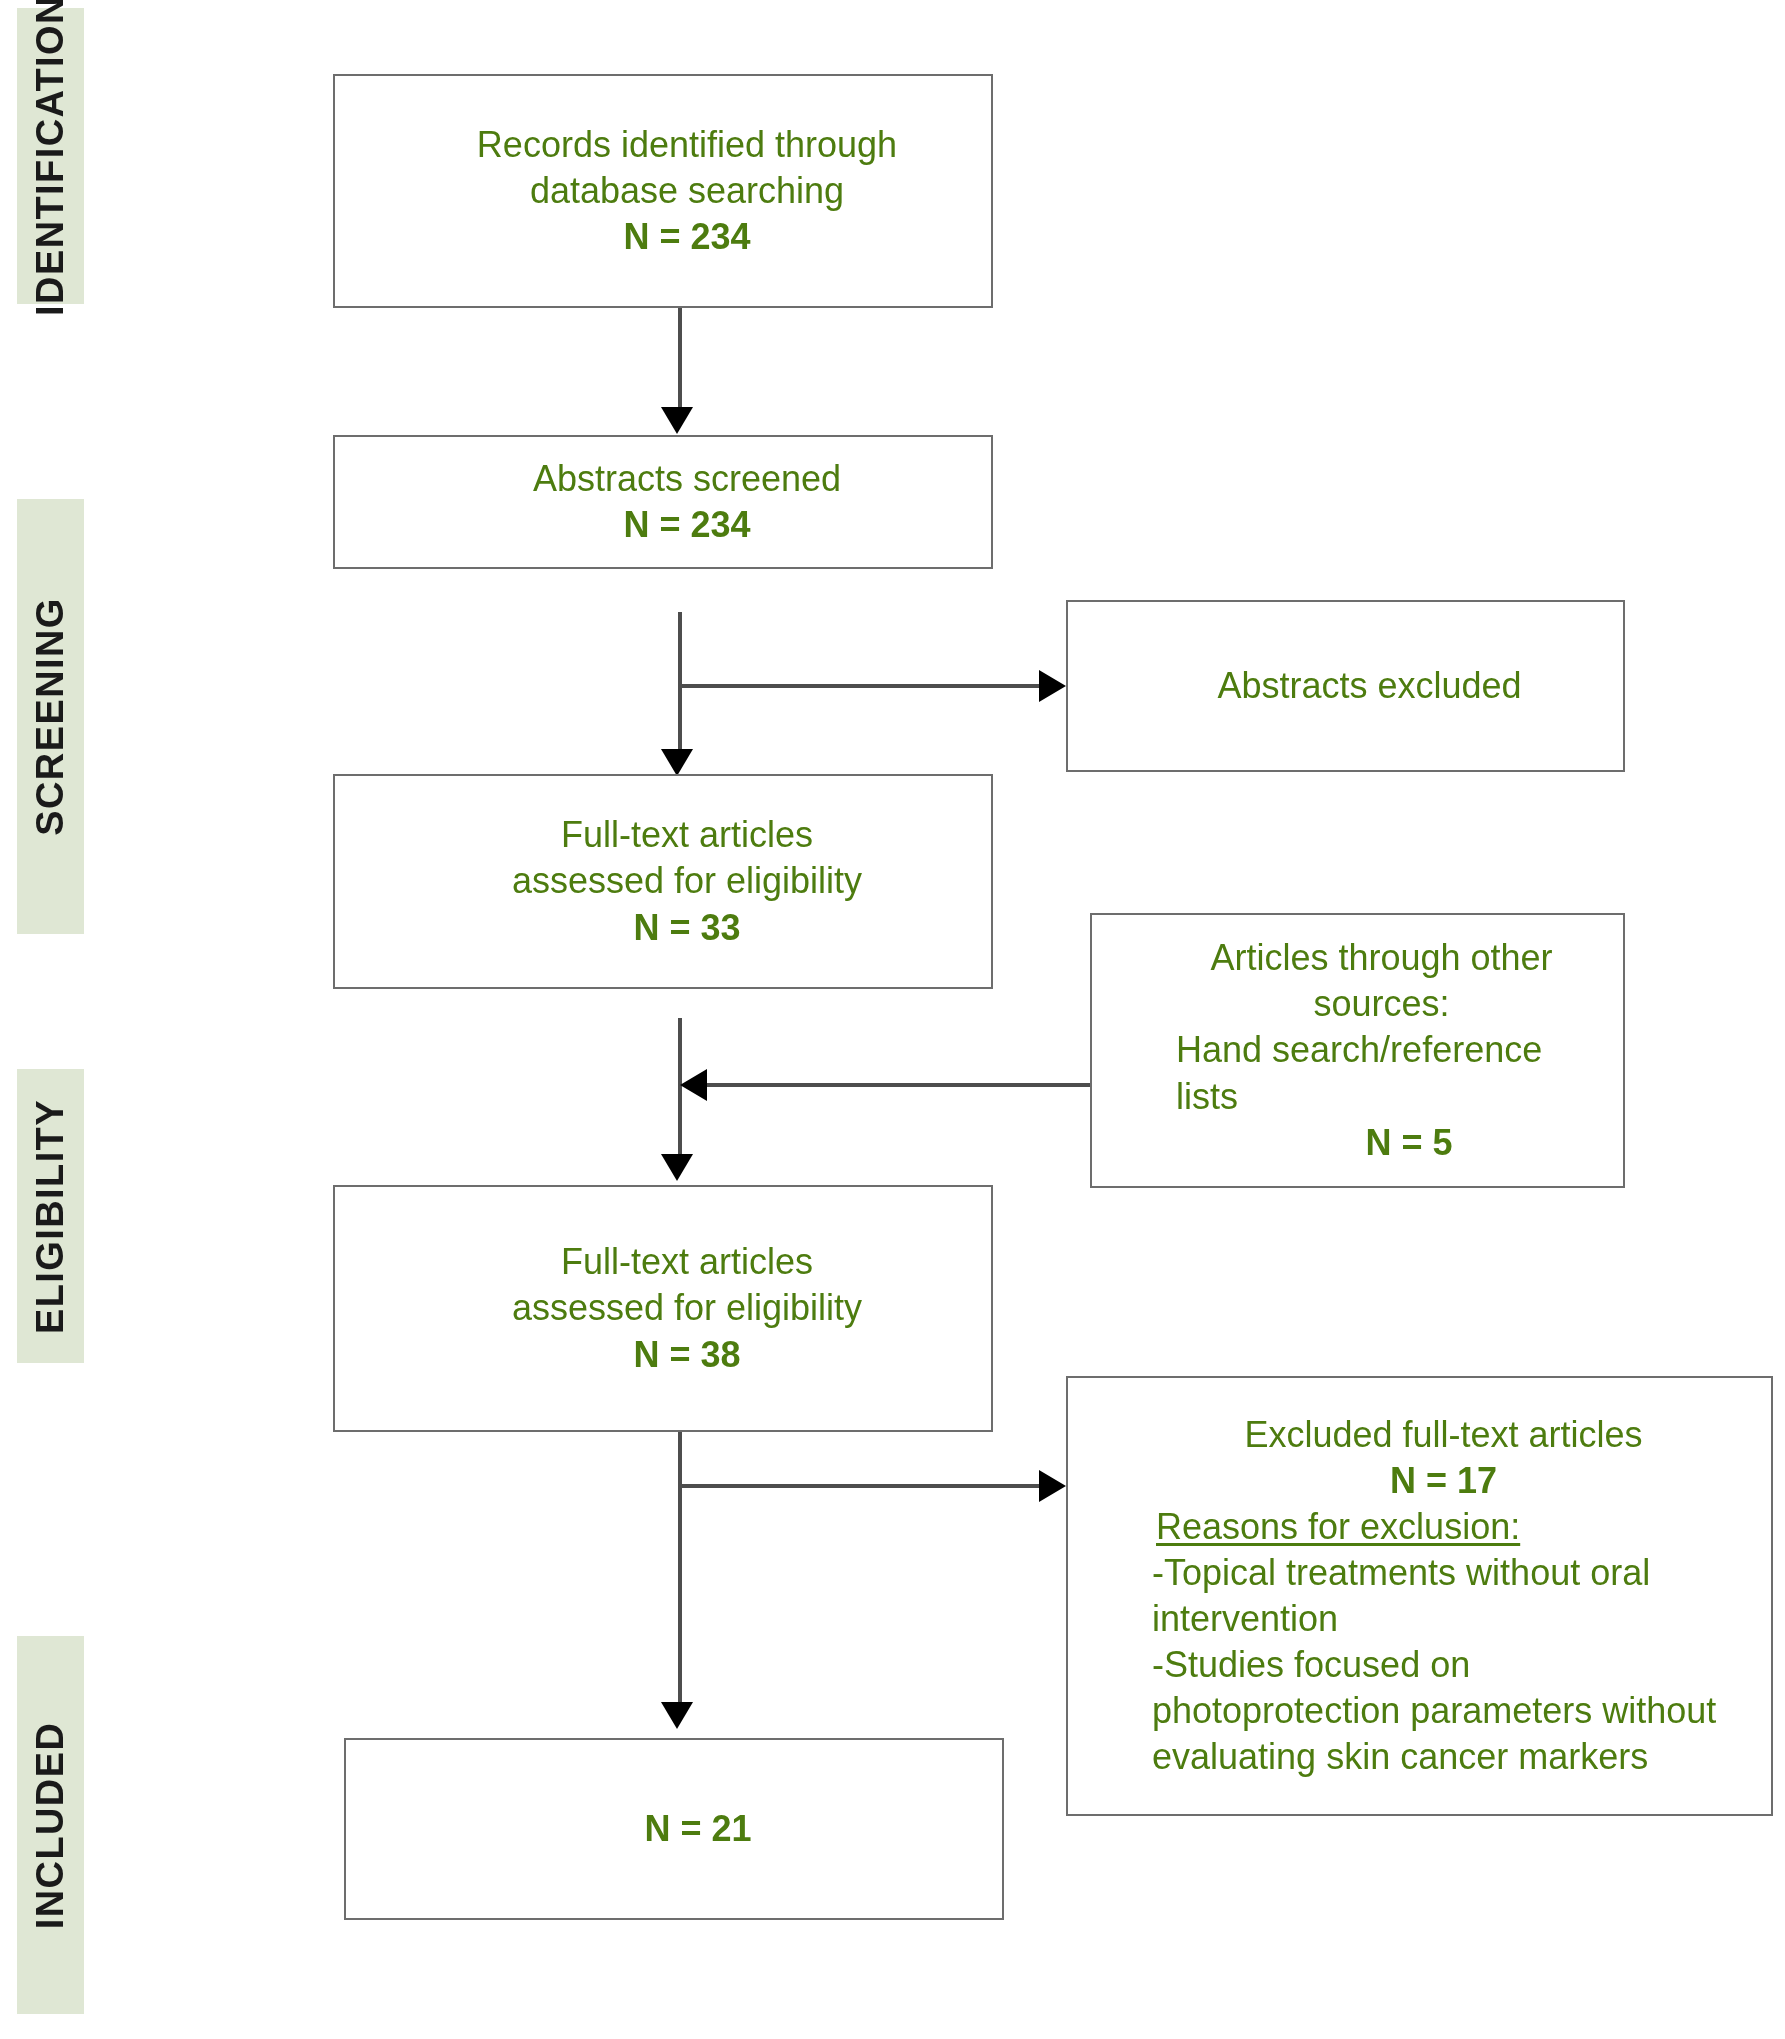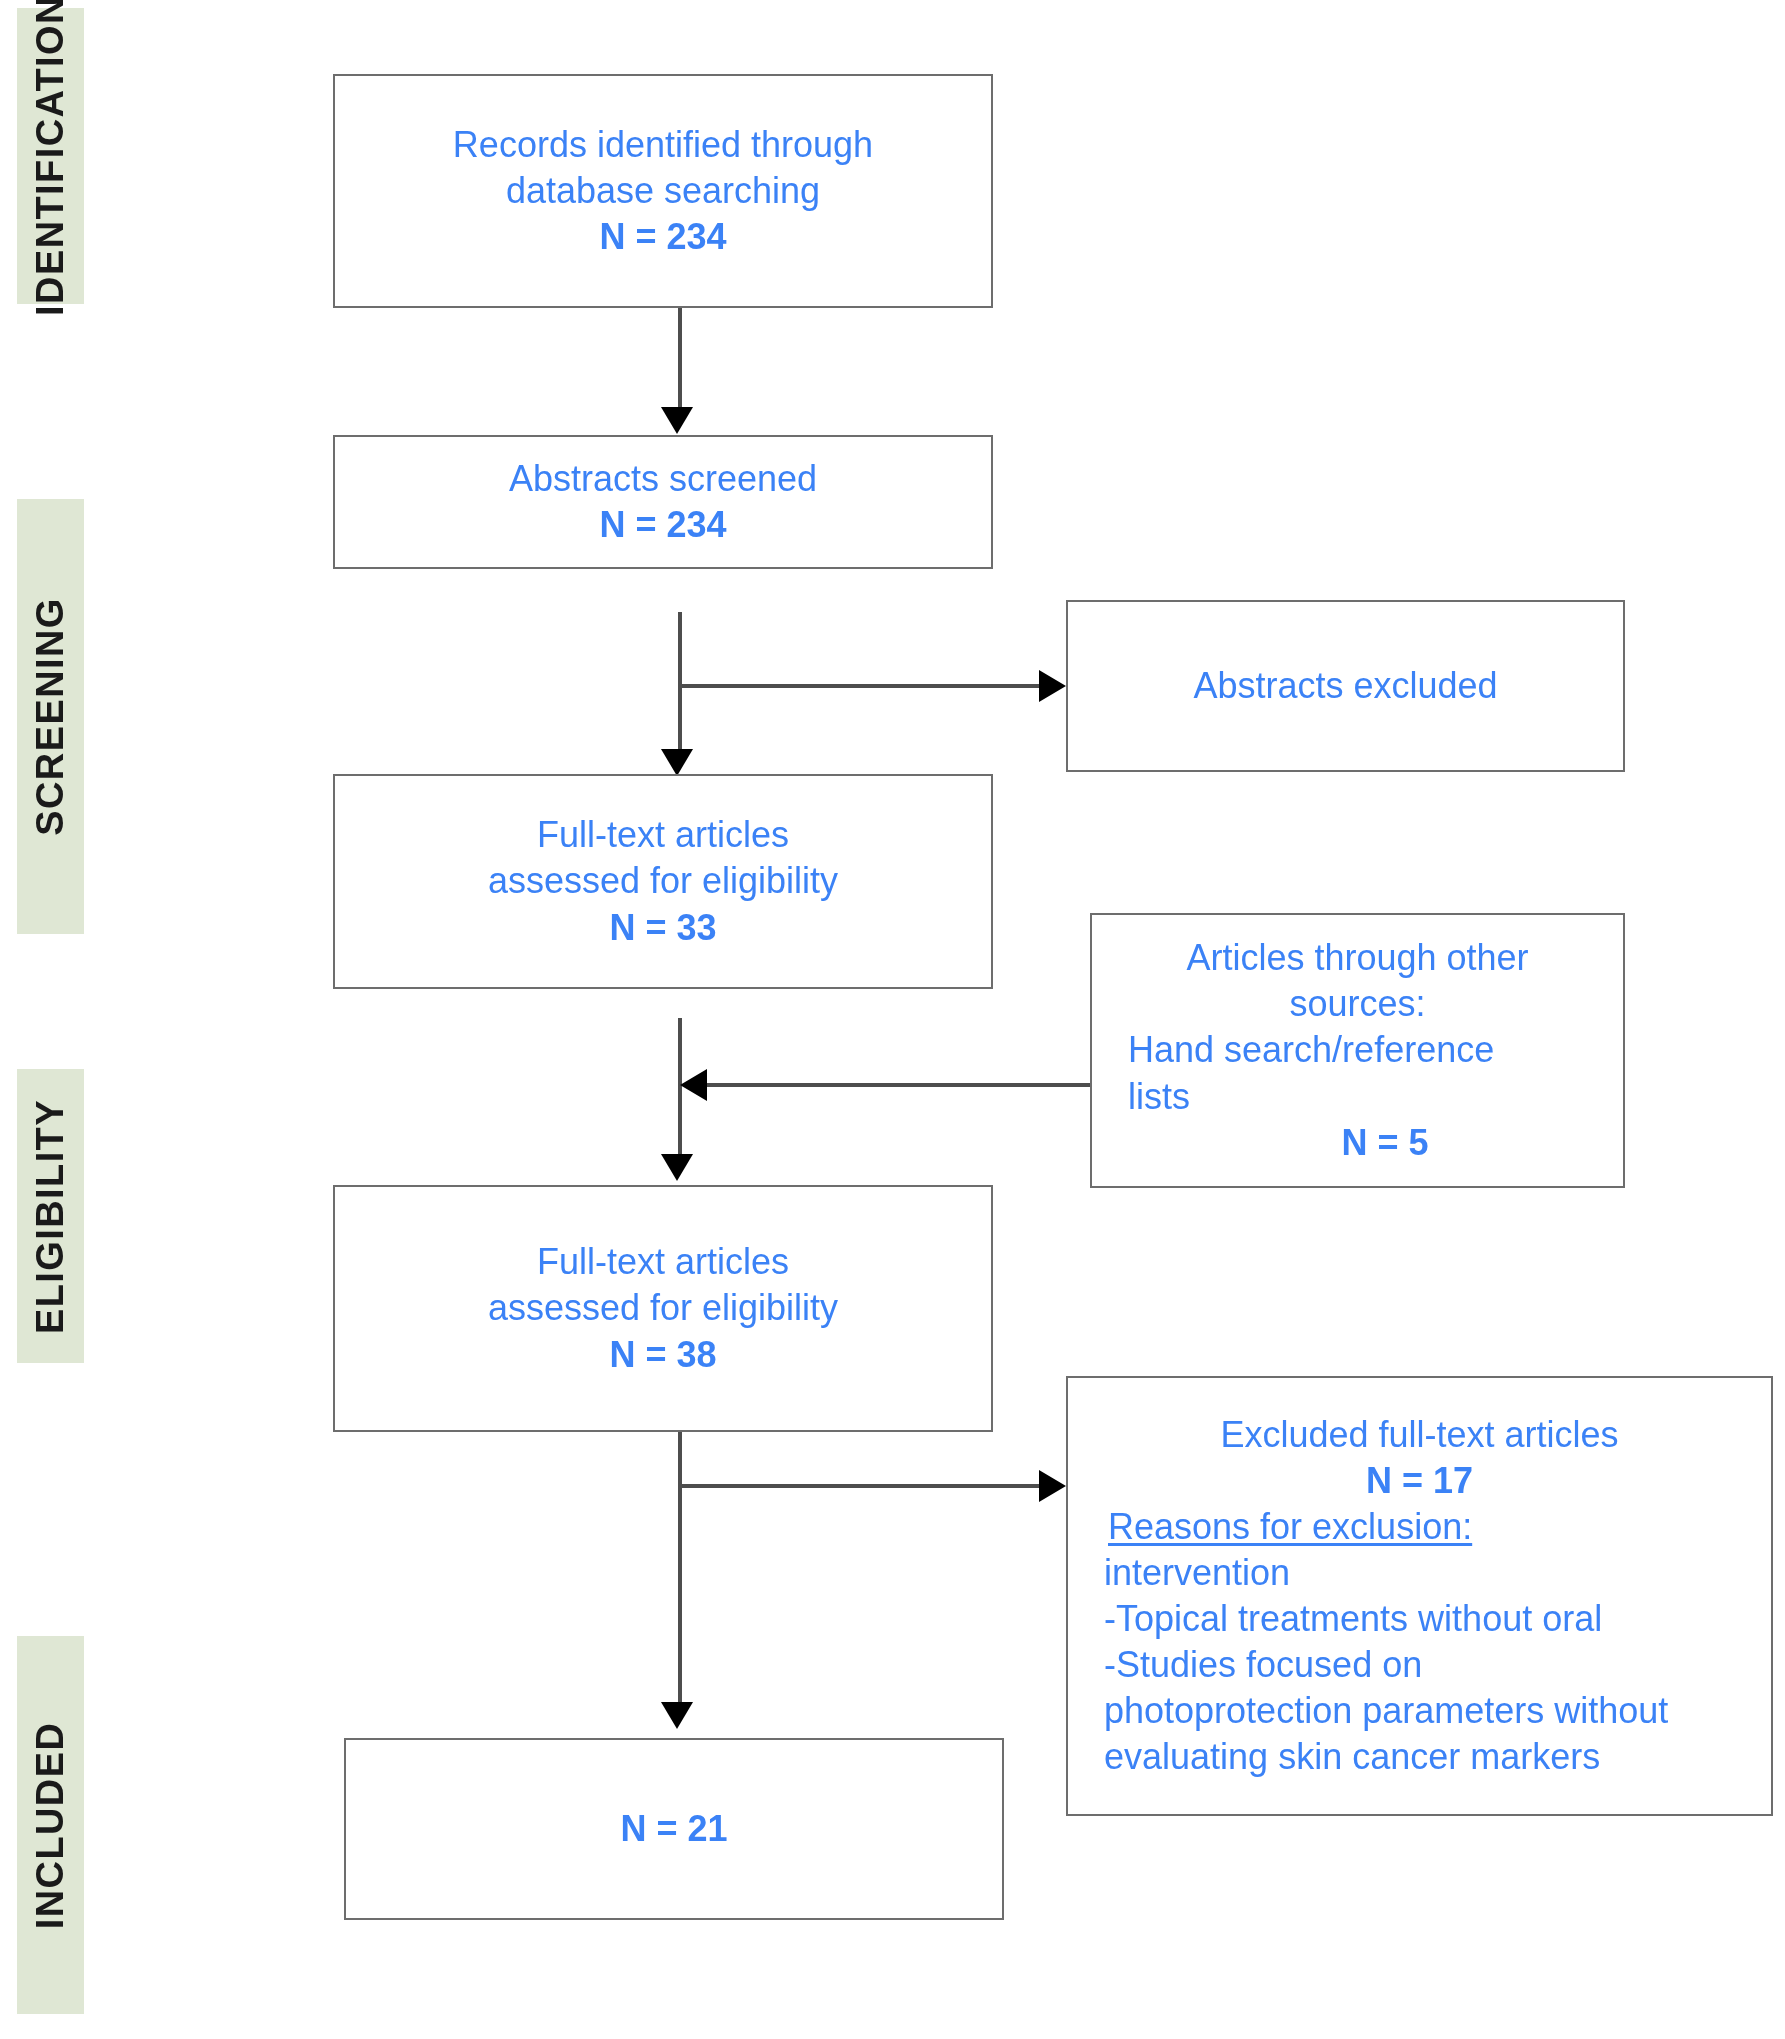--- a/index.html
+++ b/index.html
@@ -43,21 +43,22 @@
     background: #ffffff;
     border: 2.9px solid #6d6d6d;
     display: flex;
     flex-direction: column;
     justify-content: center;
   }
   .flow-box .line {
     font-size: 36px;
     line-height: 1.28;
     text-align: center;
-    color: #3b82f6;
+    color: #4d7c0f;
+    margin-left: 48px;
   }
   .flow-box .line.bold { font-weight: bold; }
   .flow-box .line.left { text-align: left; padding-left: 36px; }
   .flow-box .line.left-indent { text-align: center; padding-left: 55px; }
   .flow-box .line.underline {
     text-align: left;
     padding-left: 40px;
     text-decoration: underline;
     text-underline-offset: 3.8px;
   }
@@ -162,22 +163,22 @@
   <div class="flow-box" style="left:333px; top:1185px; width:660px; height:247px;">
     <div class="line">Full-text articles</div>
     <div class="line">assessed for eligibility</div>
     <div class="line bold">N = 38</div>
   </div>
 
   <div class="flow-box" style="left:1066px; top:1376px; width:707px; height:440px;">
     <div class="line">Excluded full-text articles</div>
     <div class="line bold">N = 17</div>
     <div class="line underline">Reasons for exclusion:</div>
+    <div class="line left">-Topical treatments without oral</div>
     <div class="line left">intervention</div>
-    <div class="line left">-Topical treatments without oral</div>
     <div class="line left">-Studies focused on</div>
     <div class="line left">photoprotection parameters without</div>
     <div class="line left">evaluating skin cancer markers</div>
   </div>
 
   <div class="flow-box" style="left:344px; top:1738px; width:660px; height:182px;">
     <div class="line bold">N = 21</div>
   </div>
 
 </div>

